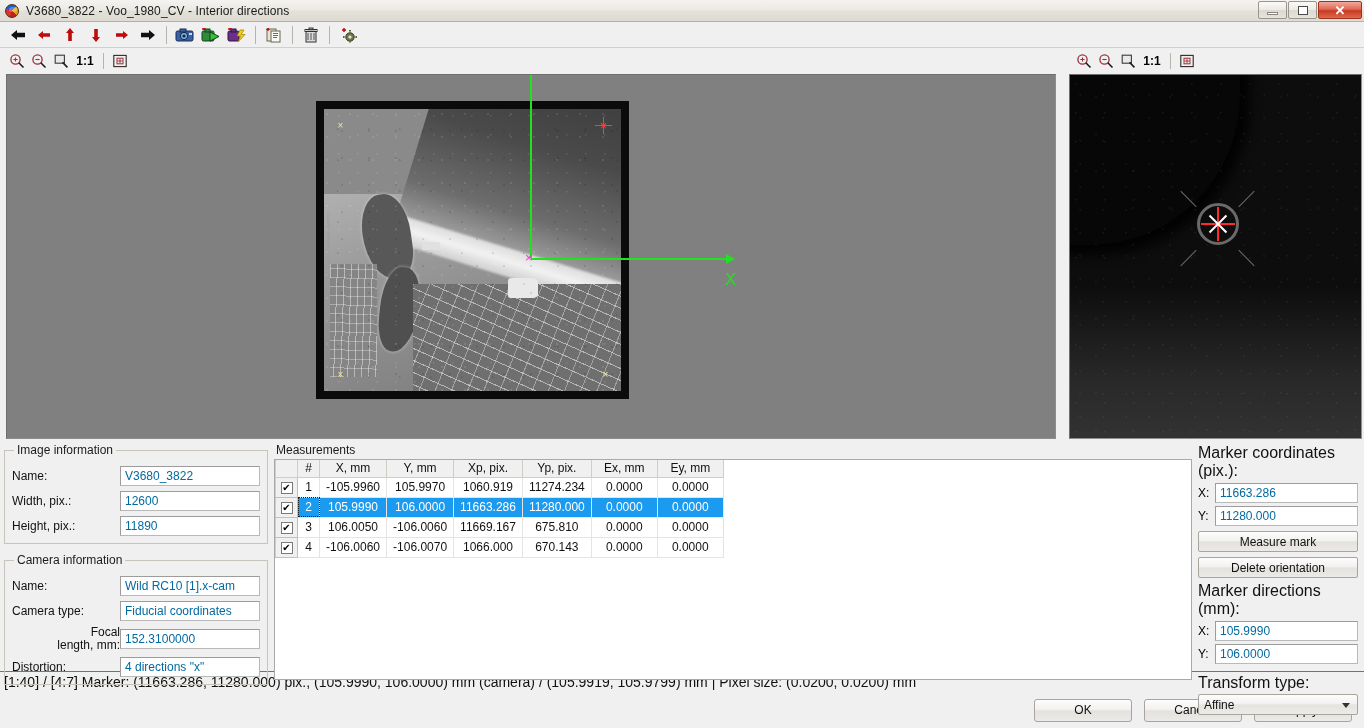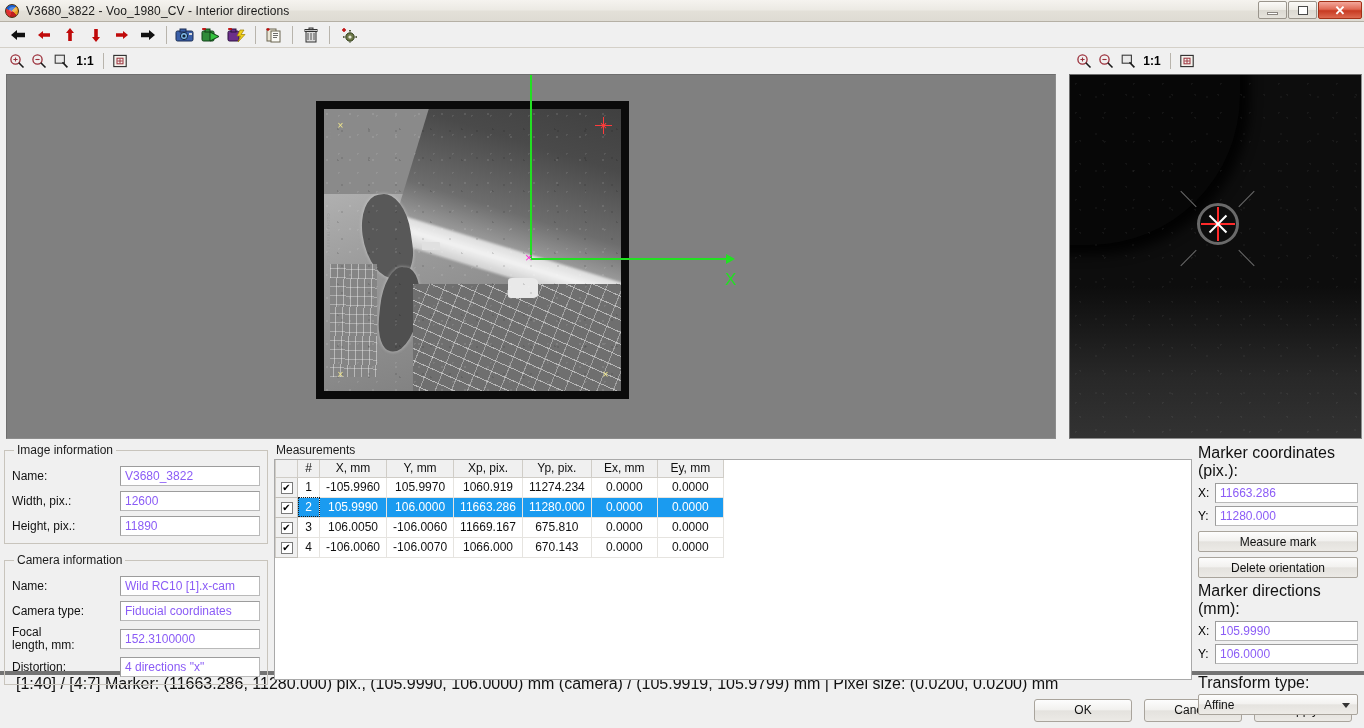--- a/index.html
+++ b/index.html
@@ -275,25 +275,25 @@
 
   fieldset.grp {
     border: 1px solid #c8c4bc; margin:0; padding: 4px 7px 7px 7px;
     background: transparent;
   }
   fieldset.grp > legend {
     font-size: 12px; color: #1b1b1b; padding: 0 3px; margin-left:2px;
   }
   .frow { display:flex; align-items:center; margin-top:5px; }
   .frow .lbl { width: 108px; flex:0 0 108px; font-size:12px; color:#111; }
-  .frow .lbl.two { line-height: 13px; }
+  .frow .lbl.two { line-height: 13px; text-align: right; }
   .tinput {
     flex:1 1 auto; height: 20px; background:#fff;
     border:1px solid #b9b9b9; border-top-color:#9c9c9c; border-left-color:#9c9c9c;
-    font-size:12px; padding: 1px 4px; color:#8b5cf6;
+    font-size:12px; padding: 1px 4px; color:#0369a1;
     display:flex; align-items:center; overflow:hidden; white-space:nowrap;
   }
 
   
   .table-outer {
     height: 221px;
     border: 1px solid #a9a9a9;
     background: #fff;
     overflow: hidden;
   }
@@ -346,23 +346,23 @@
   }
   .select .caret {
     position:absolute; right:7px; top:8px;
     width:0;height:0;border-left:4px solid transparent;border-right:4px solid transparent;
     border-top:5px solid #333;
   }
 
   
   .statusbar {
     flex: 0 0 21px; height:21px;
-    background:#f0f0f0; border-top:4px solid #737373;
-    display:flex; align-items:center; padding-left:16px;
-    font-size:16px; color:#111; white-space:nowrap;
+    background:#f0f0f0; border-top:1px solid #737373;
+    display:flex; align-items:center; padding-left:4px;
+    font-size:14px; color:#111; white-space:nowrap;
   }
   
   .footer {
     flex: 0 0 36px; height:36px; background:#f0f0f0;
     display:flex; align-items:center; justify-content:flex-end;
     padding-right:12px; gap:12px;
   }
   .fbtn {
     width:98px; height:23px;
     background: linear-gradient(to bottom, #fdfdfd 0%, #f2f1ef 46%, #e4e2de 52%, #eceae6 100%);

